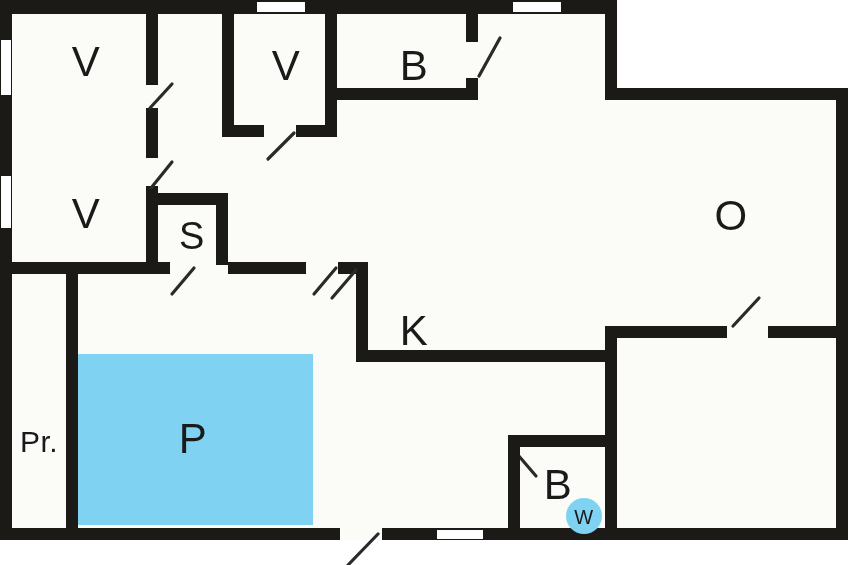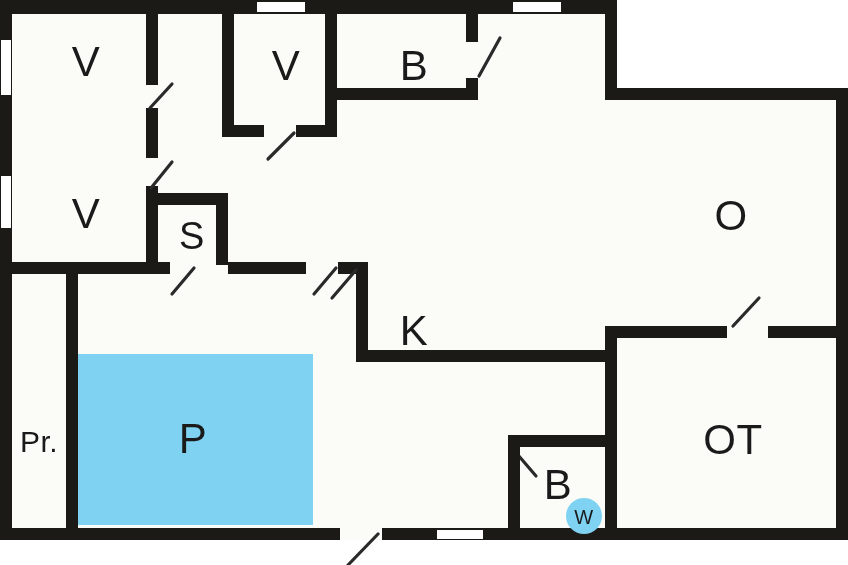--- a/index.html
+++ b/index.html
@@ -135,19 +135,18 @@
     <circle cx="584" cy="516" r="18" fill="#7fd2f2"></circle>
   </svg>
 
   <div class="rlabel sz-lg" style="left:86px;top:62px;">V</div>
   <div class="rlabel sz-lg" style="left:86px;top:214px;">V</div>
   <div class="rlabel sz-lg" style="left:286px;top:66px;">V</div>
   <div class="rlabel sz-lg" style="left:414px;top:66px;">B</div>
   <div class="rlabel sz-md" style="left:192px;top:236px;">S</div>
   <div class="rlabel sz-lg" style="left:414px;top:331px;">K</div>
   <div class="rlabel sz-lg" style="left:731px;top:216px;">O</div>
-  <div class="rlabel sz-lg" style="left:733px;top:440px;">OT</div>
   <div class="rlabel sz-sm" style="left:39px;top:442px;">Pr.</div>
   <div class="rlabel sz-lg" style="left:193px;top:439px;">P</div>
   <div class="rlabel sz-lg" style="left:558px;top:485px;">B</div>
   <div class="rlabel sz-xs" style="left:584px;top:517px;">W</div>
 
 </div>
 
 </body></html>

